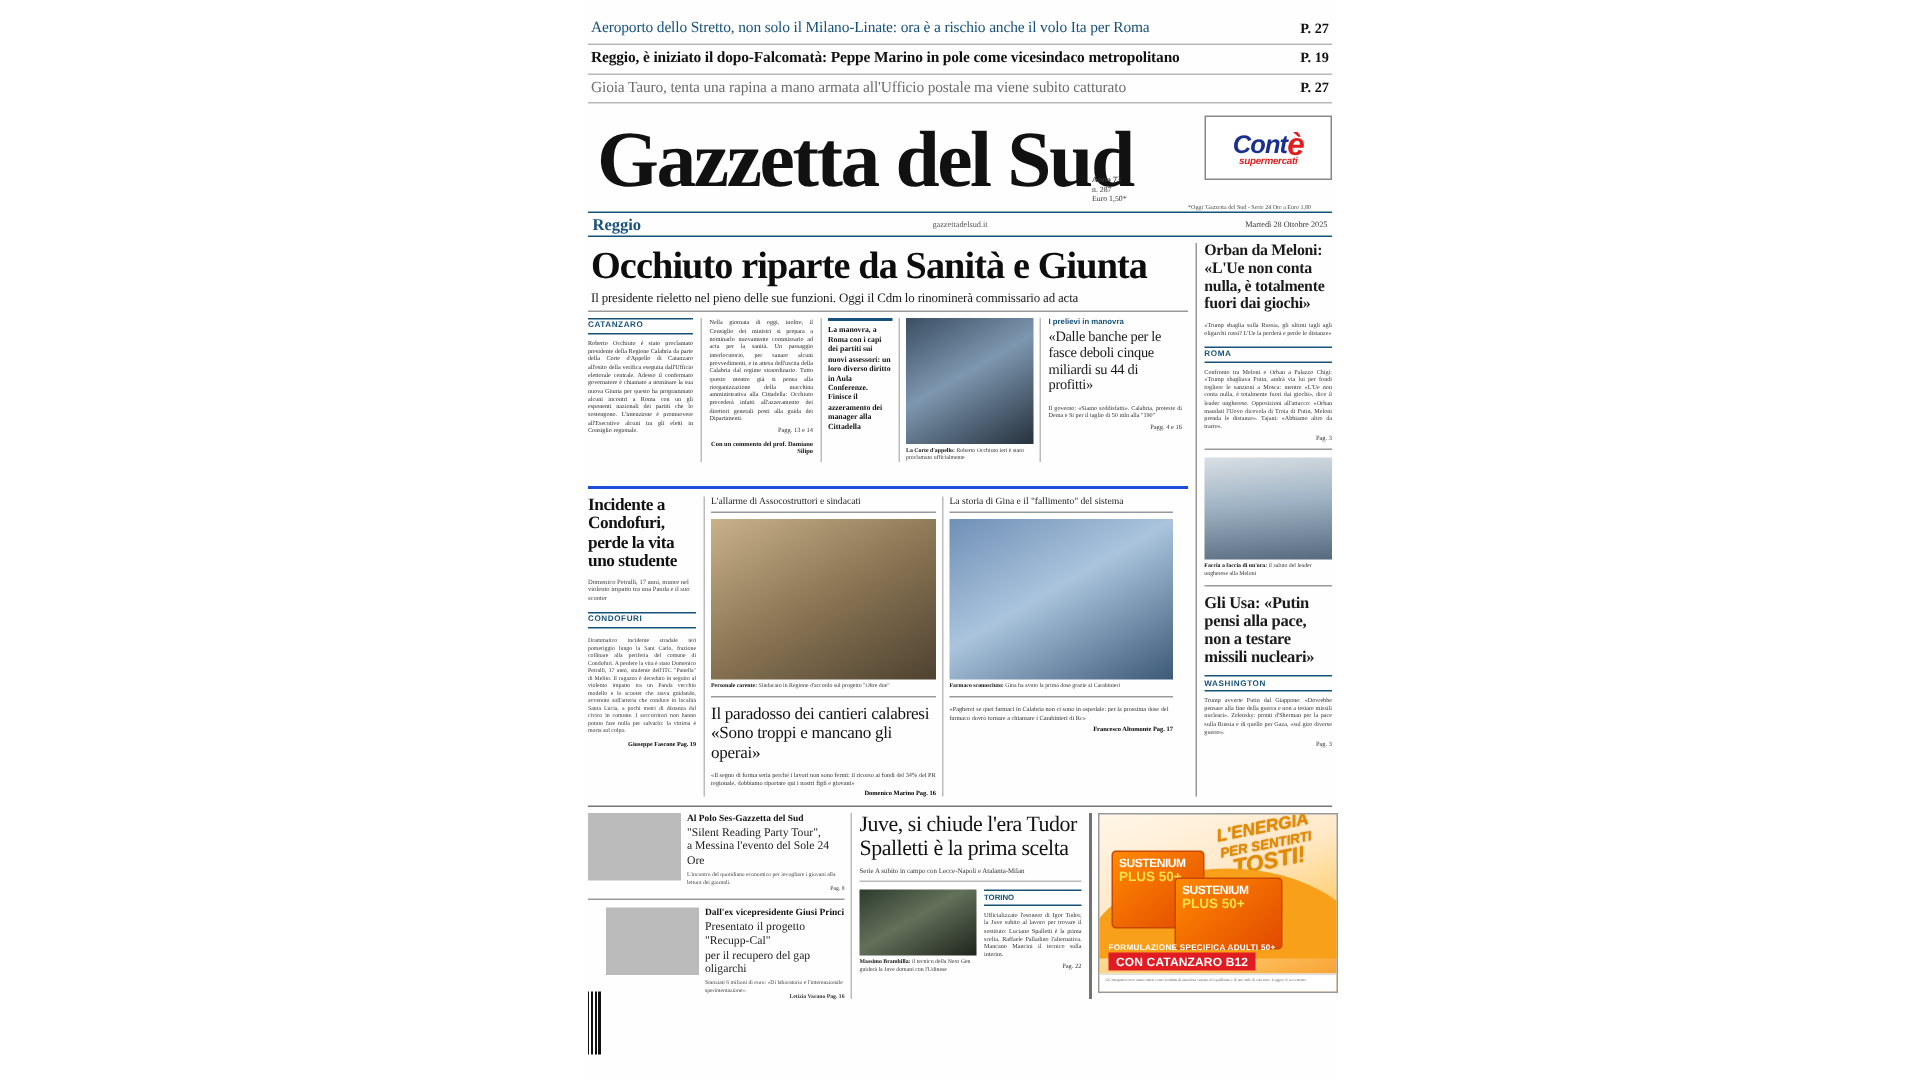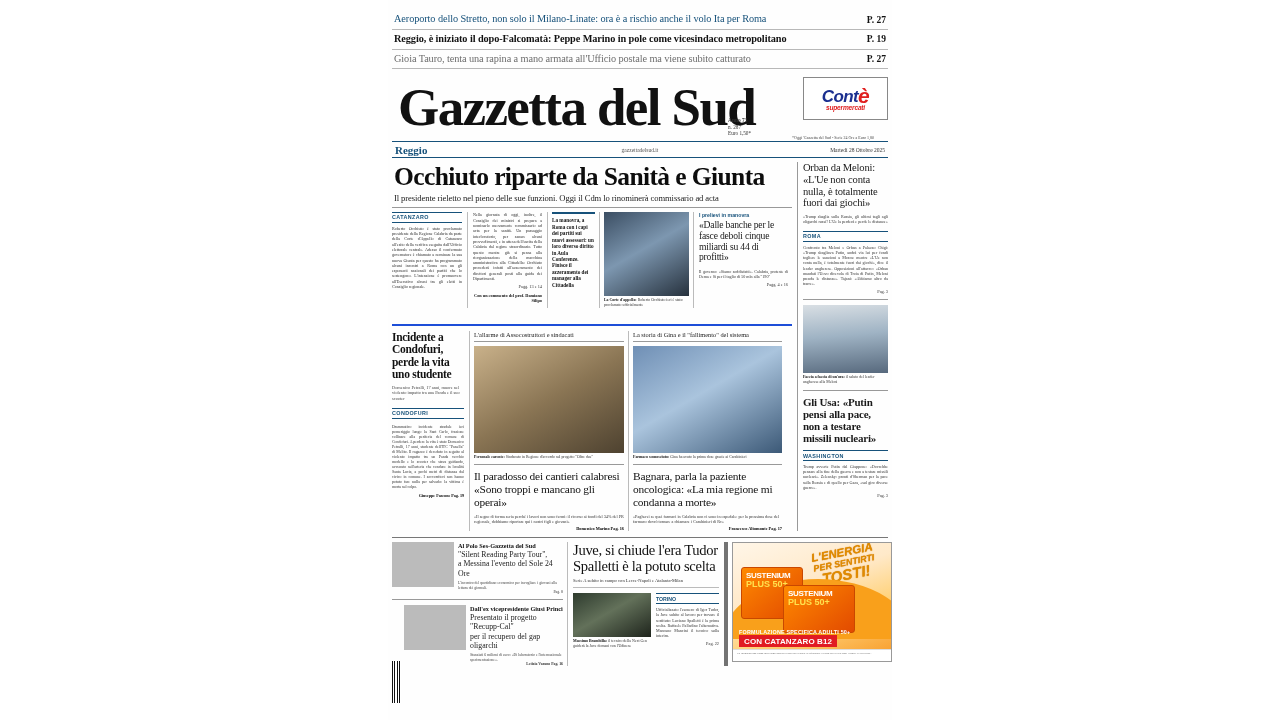--- a/index.html
+++ b/index.html
@@ -207,21 +207,21 @@
   }
   .story-credit { text-align: right; font-size: 4.3px; font-weight: bold; margin-top: 2px; }
 
   
   .bottom-band {
     display: flex; margin: 6px 4px 0 4px;
     border-top: 1.5px solid #777;
     padding-top: 4px;
   }
   .bb-col1 { width: 176px; padding-right: 4px; border-right: 1px solid #bbb; }
-  .bb-col2 { width: 160px; padding: 0 5px; border-right: 4px solid #737373; }
+  .bb-col2 { width: 160px; padding: 0 5px; border-right: 2px solid #737373; }
   .bb-col3 { width: 160px; padding-left: 4px; }
 
   .promo { display: flex; gap: 4px; align-items: flex-start; }
   .promo .thumb { width: 62px; height: 45px; background: #bbb; flex: 0 0 62px; }
   .promo .txt { flex: 1; }
   .promo .t1 { font-weight: bold; font-size: 6.3px; color: #111; line-height: 8px; }
   .promo .t2 { font-size: 7.8px; color: #222; line-height: 9.2px; }
   .promo .t3 { font-size: 3.8px; color: #444; line-height: 4.7px; margin-top: 3px; }
   .promo .pg { font-size: 3.8px; text-align: right; color: #333; }
 
@@ -398,29 +398,28 @@
           </div>
 
           <div class="r2-right2">
             <div class="overline">La storia di Gina e il "fallimento" del sistema</div>
             <div class="photo ph-h" style="height:107px"></div>
             <div class="cap">
               <b>Farmaco sconosciuto:</b>
               <span>Gina ha avuto la prima dose grazie ai Carabinieri</span>
             </div>
             <div class="divider-h"></div>
-            <div class="story-head">Bagnara, parla la paziente oncologica: «La mia regione mi condanna a morte»</div>
             <div class="story-dek">«Pagherei se quei farmaci in Calabria non ci sono in ospedale: per la prossima dose del farmaco dovrò tornare a chiamare i Carabinieri di Rc»</div>
             <div class="story-credit">Francesco Altomonte  Pag. 17</div>
           </div>
         </div>
       </div>
 
       <div class="col-right">
-        <div class="aside-head" style="font-size:10.6px;line-height:11.6px;font-weight:normal">Orban da Meloni: «L'Ue non conta nulla, è totalmente fuori dai giochi»</div>
+        <div class="aside-head" style="font-size:10.6px;line-height:11.6px;font-weight:bold">Orban da Meloni: «L'Ue non conta nulla, è totalmente fuori dai giochi»</div>
         <div class="aside-body" style="margin-top:5px">«Trump sbaglia sulla Russia, gli ultimi tagli agli oligarchi russi? L'Ue la perderà e perde le distanze»</div>
         <div class="kicker-box" style="margin-top:4px">ROMA</div>
         <div class="aside-body" style="margin-top:0">Confronto tra Meloni e Orban a Palazzo Chigi: «Trump sbagliava Putin, andrà via lui per fondi togliere le sanzioni a Mosca: mentre «L'Ue non conta nulla, è totalmente fuori dai giochi», dice il leader ungherese. Opposizioni all'attacco: «Orban mandati l'Uovo dicevola di Troia di Putin, Meloni prenda le distanze». Tajani: «Abbiamo altro da trarre».</div>
         <div class="lb-pages">Pag. 3</div>
 
         <div class="divider-h"></div>
         <div class="photo ph-b" style="height:68px"></div>
         <div class="cap">
           <b>Faccia a faccia di un'ora:</b>
           <span>il saluto del leader ungherese alla Meloni</span>
@@ -455,21 +454,21 @@
             <div class="t2">Presentato il progetto "Recupp-Cal"</div>
             <div class="t2">per il recupero del gap oligarchi</div>
             <div class="t3">Stanziati 6 milioni di euro: «Di laboratorio e l'internazionale sperimentazione».</div>
             <div class="pg" style="font-weight:bold">Letizia Varano  Pag. 16</div>
           </div>
         </div>
       </div>
 
       <div class="bb-col2">
         <div class="sport-head">Juve, si chiude l'era Tudor</div>
-        <div class="sport-head">Spalletti è la potuto scelta</div>
+        <div class="sport-head">Spalletti è la prima scelta</div>
         <div class="sport-dek">Serie A subito in campo con Lecce-Napoli e Atalanta-Milan</div>
         <div class="sport-lower">
           <div class="sport-photo">
             <div class="photo ph-f" style="height:44px"></div>
             <div class="cap">
               <b>Massimo Brambilla:</b>
               <span>il tecnico della Next Gen guiderà la Juve domani con l'Udinese</span>
             </div>
           </div>
           <div class="sport-text">

